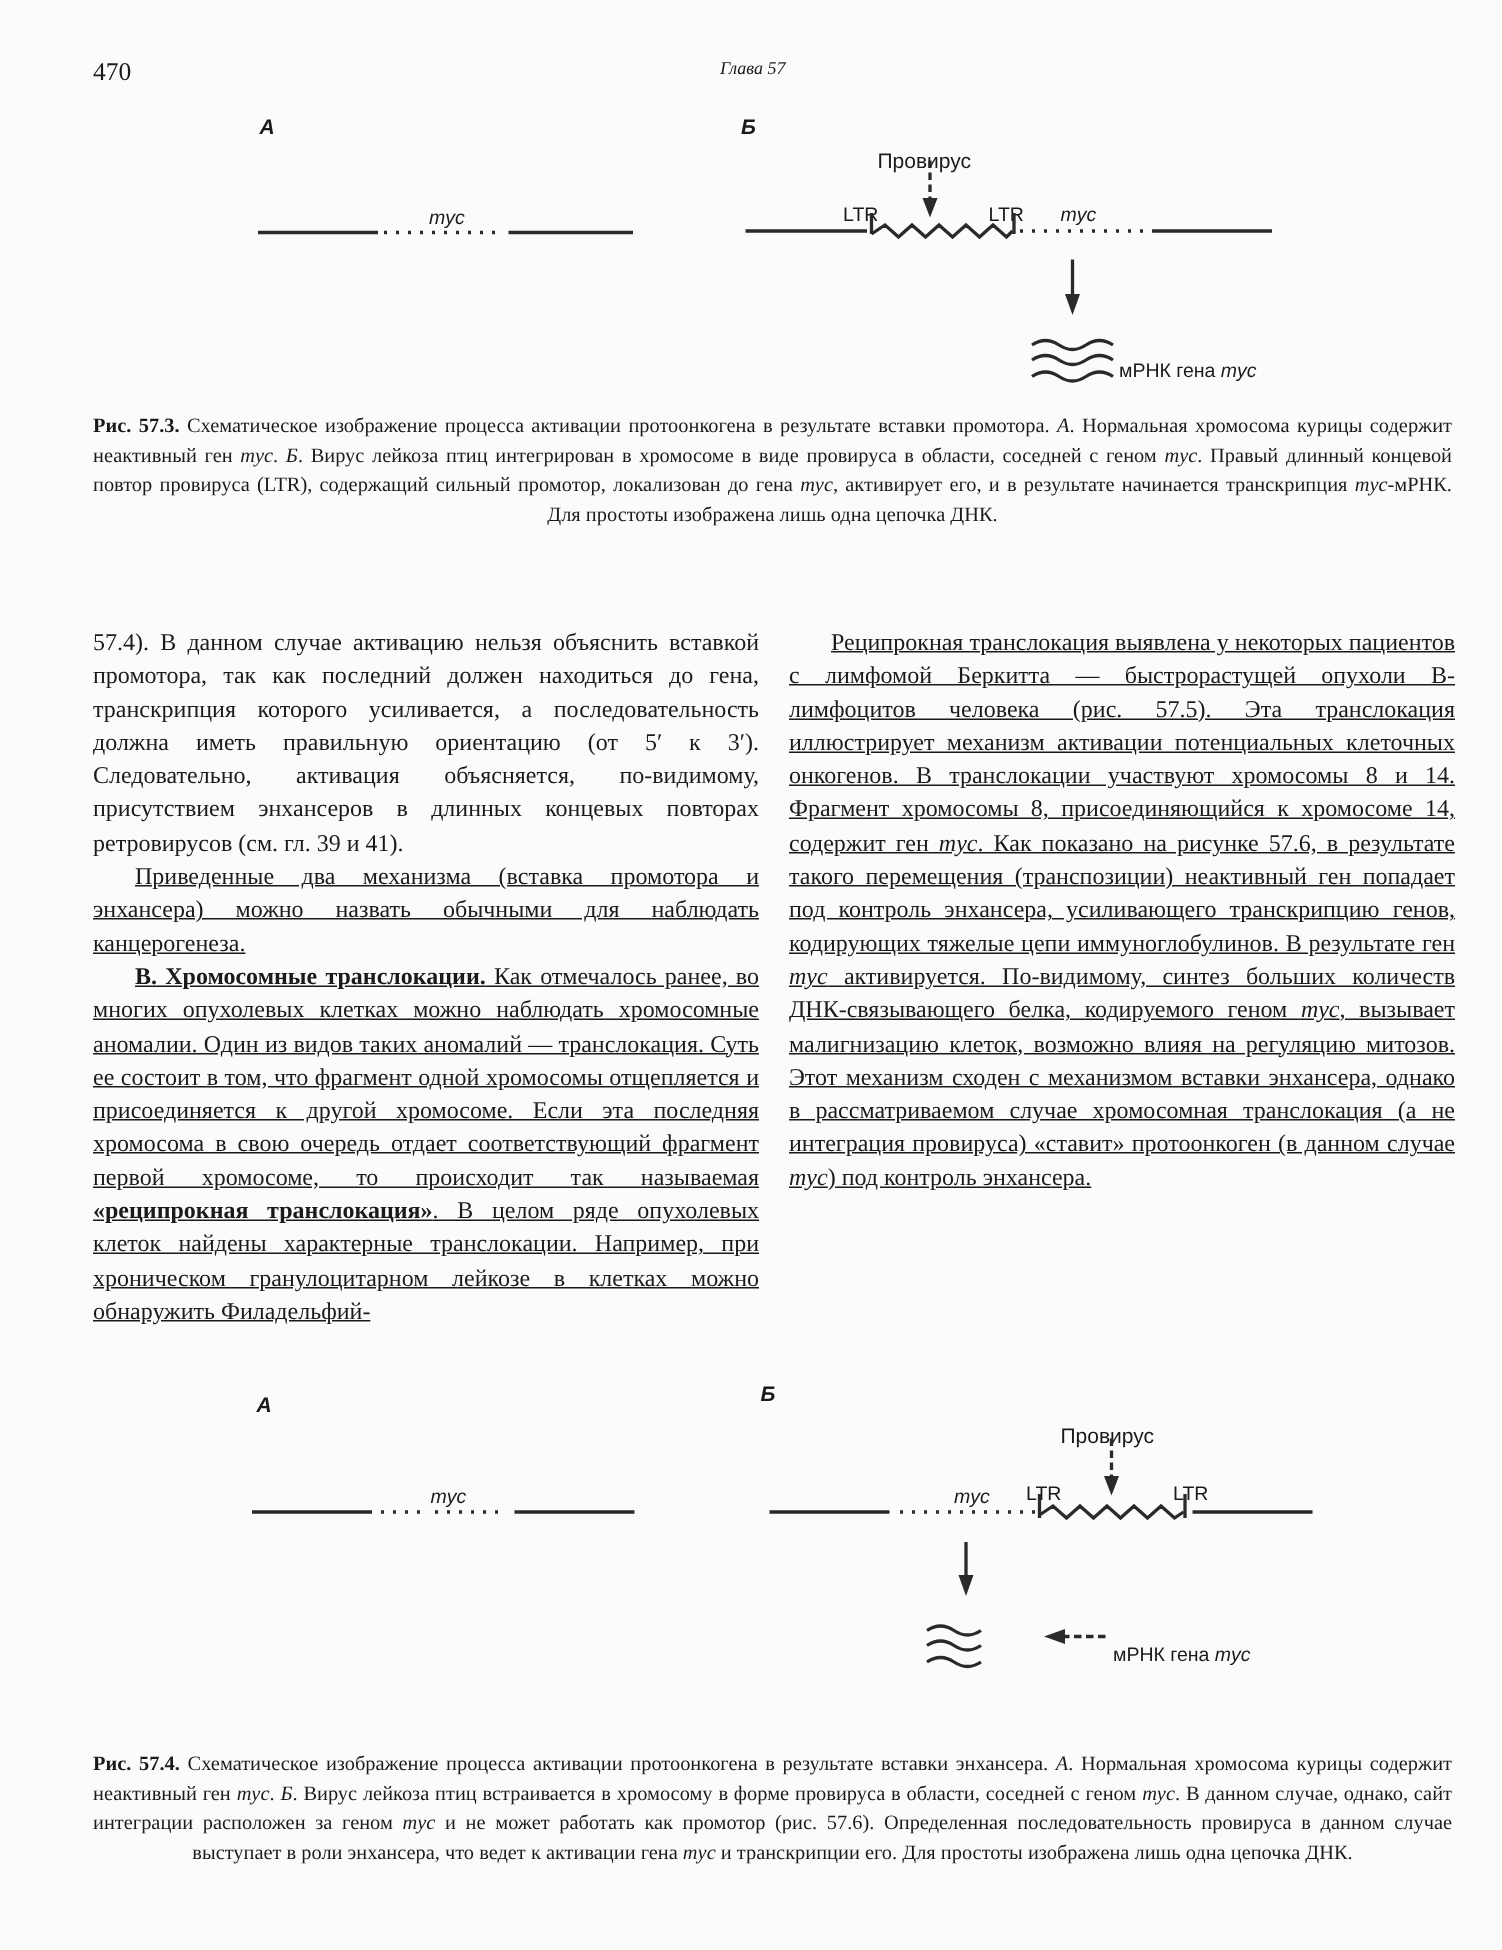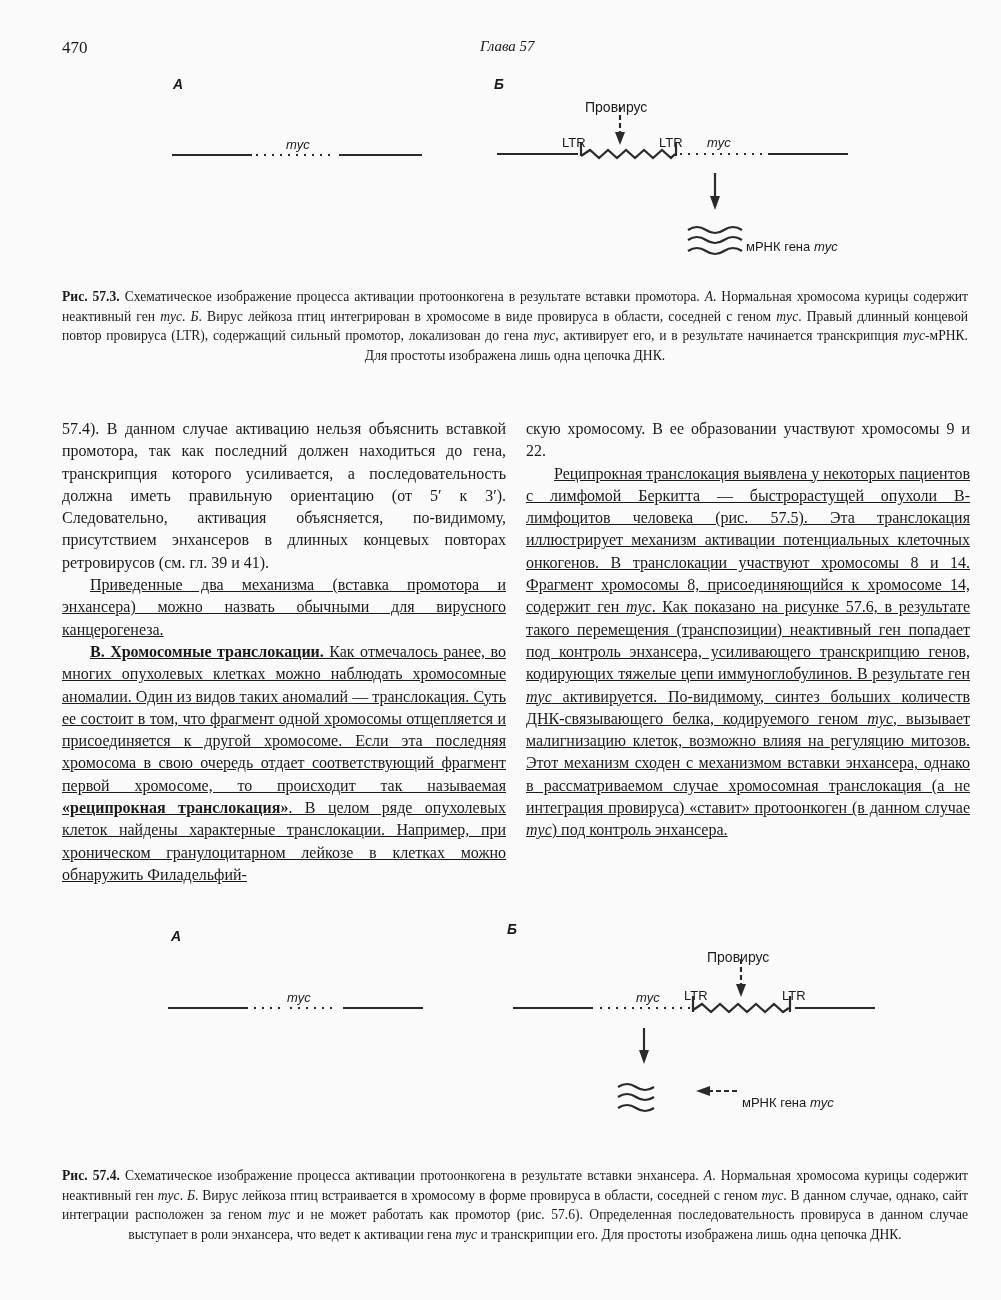--- a/index.html
+++ b/index.html
@@ -1,20 +1,20 @@
 <!DOCTYPE html>
 <html><head>
 <meta charset="utf-8">
 <style>
   html, body { margin: 0; padding: 0; background: #fbfbfb; }
   body { width: 1001px; height: 1300px; position: relative; overflow: hidden;
          font-family: "Liberation Serif", "DejaVu Serif", serif; color: #1a1a1a; }
   .abs { position: absolute; }
   .page-num { left: 62px; top: 38px; font-size: 17px; }
-  .running-head { left: 480px; top: 38px; font-size: 15px; font-style: italic; }
+  .running-head { left: 480px; top: 38px; font-size: 12px; font-style: italic; }
   .fig-label { font-family: "Liberation Sans", "DejaVu Sans", sans-serif; font-style: italic; font-weight: bold; font-size: 14px; }
   .sans { font-family: "Liberation Sans", "DejaVu Sans", sans-serif; font-size: 13px; margin-top: 12px; }
   .sans i { font-style: italic; }
   svg.diagram { position: absolute; left: 0; overflow: visible; }
   .caption { position: absolute; left: 62px; width: 906px; font-size: 13.6px; line-height: 19.5px;
              text-align: justify; text-align-last: center; }
   .caption b { font-weight: bold; }
   .caption i { font-style: italic; }
   .col { position: absolute; top: 418px; width: 444px; font-size: 16px; line-height: 22.3px; text-align: justify; }
   .col p { margin: 0; }
@@ -60,33 +60,32 @@
       <line x1="715" y1="173" x2="715" y2="198"></line>
 
       <path d="M688,230 q9,-6 18,0 t18,0 t18,0"></path>
       <path d="M688,240 q9,-6 18,0 t18,0 t18,0"></path>
       <path d="M688,251 q9,-6 18,0 t18,0 t18,0"></path>
     </g>
     <polygon points="615,132 625,132 620,145" fill="#2a2a2a"></polygon>
     <polygon points="710,196 720,196 715,210" fill="#2a2a2a"></polygon>
   </svg>
 
-  <div class="caption" style="top:287px;">
+  <div class="caption" style="top:274px;">
     <b>Рис.</b>&nbsp;<b>57.3.</b><span> Схематическое изображение процесса активации протоонкогена в результате вставки промотора. </span><i>А</i><span>. Нормальная хромосома курицы содержит неактивный ген </span><i>myc</i><span>. </span><i>Б</i><span>. Вирус лейкоза птиц интегрирован в хромосоме в виде провируса в области, соседней с геном </span><i>myc</i><span>. Правый длинный концевой повтор провируса (LTR), содержащий сильный промотор, локализован до гена </span><i>myc</i><span>, активирует его, и в результате начинается транскрипция </span><i>myc</i><span>-мРНК. Для простоты изображена лишь одна цепочка ДНК.</span>
   </div>
 </div>
 
 <div class="col col-left">
   <p>57.4). В данном случае активацию нельзя объяснить вставкой промотора, так как последний должен находиться до гена, транскрипция которого усиливается, а последовательность должна иметь правильную ориентацию (от 5′ к 3′). Следовательно, активация объясняется, по-видимому, присутствием энхансеров в длинных концевых повторах ретровирусов (см. гл. 39 и 41).</p>
-  <p class="indent">Приведенные два механизма (вставка промотора и энхансера) можно назвать обычными для вирусного канцерогенеза.</p>
+  <p class="indent">Приведенные два механизма (вставка промотора и энхансера) можно назвать обычными для наблюдать канцерогенеза.</p>
   <p class="indent"><b>В. Хромосомные транслокации.</b><span> Как отмечалось ранее, во многих опухолевых клетках можно наблюдать хромосомные аномалии. Один из видов таких аномалий — транслокация. Суть ее состоит в том, что фрагмент одной хромосомы отщепляется и присоединяется к другой хромосоме. Если эта последняя хромосома в свою очередь отдает соответствующий фрагмент первой хромосоме, то происходит так называемая </span><b>«реципрокная транслокация»</b><span>. В целом ряде опухолевых клеток найдены характерные транслокации. Например, при хроническом гранулоцитарном лейкозе в клетках можно обнаружить Филадельфий-</span></p>
 </div>
 
 <div class="col col-right">
-  <p>скую хромосому. В ее образовании участвуют хромосомы 9 и 22.</p>
   <p class="indent"><span>Реципрокная транслокация выявлена у некоторых пациентов с лимфомой Беркитта — быстрорастущей опухоли В-лимфоцитов человека (рис. 57.5). Эта транслокация иллюстрирует механизм активации потенциальных клеточных онкогенов. В транслокации участвуют хромосомы 8 и 14. Фрагмент хромосомы 8, присоединяющийся к хромосоме 14, содержит ген </span><i>myc</i><span>. Как показано на рисунке 57.6, в результате такого перемещения (транспозиции) неактивный ген попадает под контроль энхансера, усиливающего транскрипцию генов, кодирующих тяжелые цепи иммуноглобулинов. В результате ген </span><i>myc</i><span> активируется. По-видимому, синтез больших количеств ДНК-связывающего белка, кодируемого геном </span><i>myc</i><span>, вызывает малигнизацию клеток, возможно влияя на регуляцию митозов. Этот механизм сходен с механизмом вставки энхансера, однако в рассматриваемом случае хромосомная транслокация (а не интеграция провируса) «ставит» протоонкоген (в данном случае </span><i>myc</i><span>) под контроль энхансера.</span></p>
 </div>
 
 <div>
   <div class="abs fig-label" style="left:171px; top:928px;">А</div>
   <div class="abs fig-label" style="left:507px; top:921px;">Б</div>
 
   <div class="abs sans" style="left:287px; top:978px; font-style:italic;">myc</div>
   <div class="abs sans" style="left:707px; top:937px; font-size:14px;">Провирус</div>
   <div class="abs sans" style="left:636px; top:978px; font-style:italic;">myc</div>

